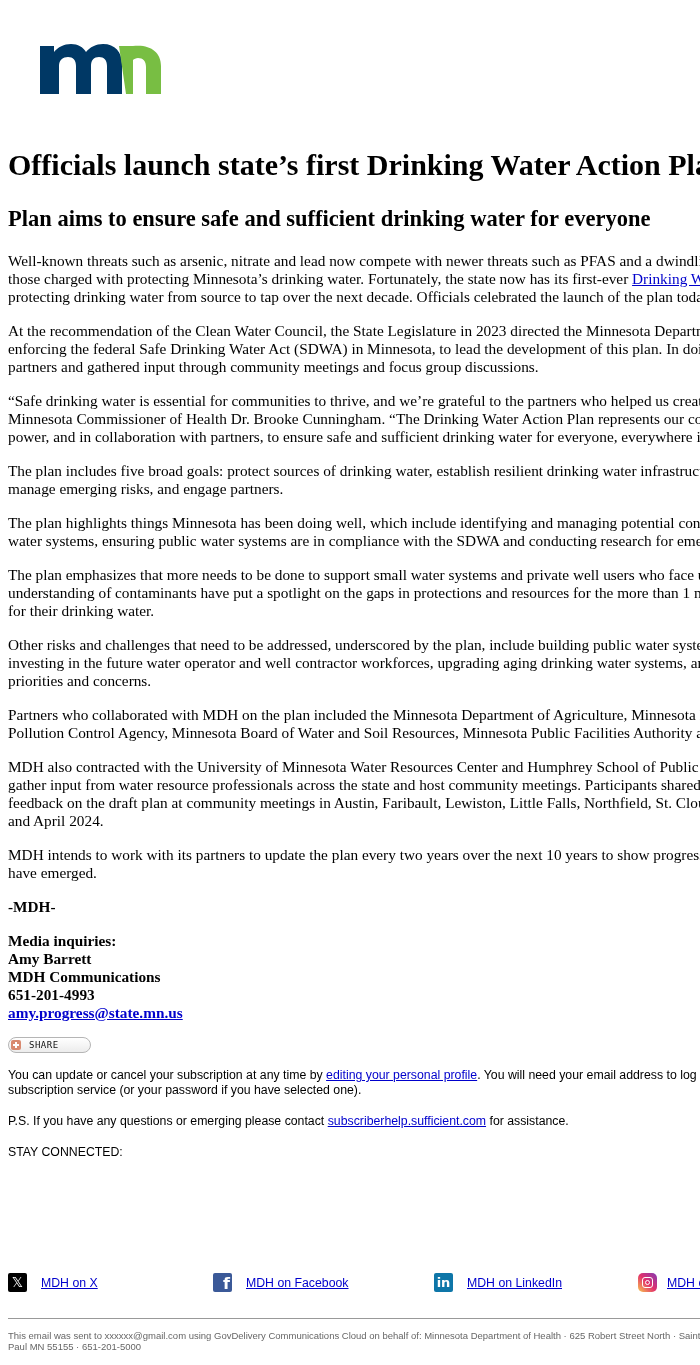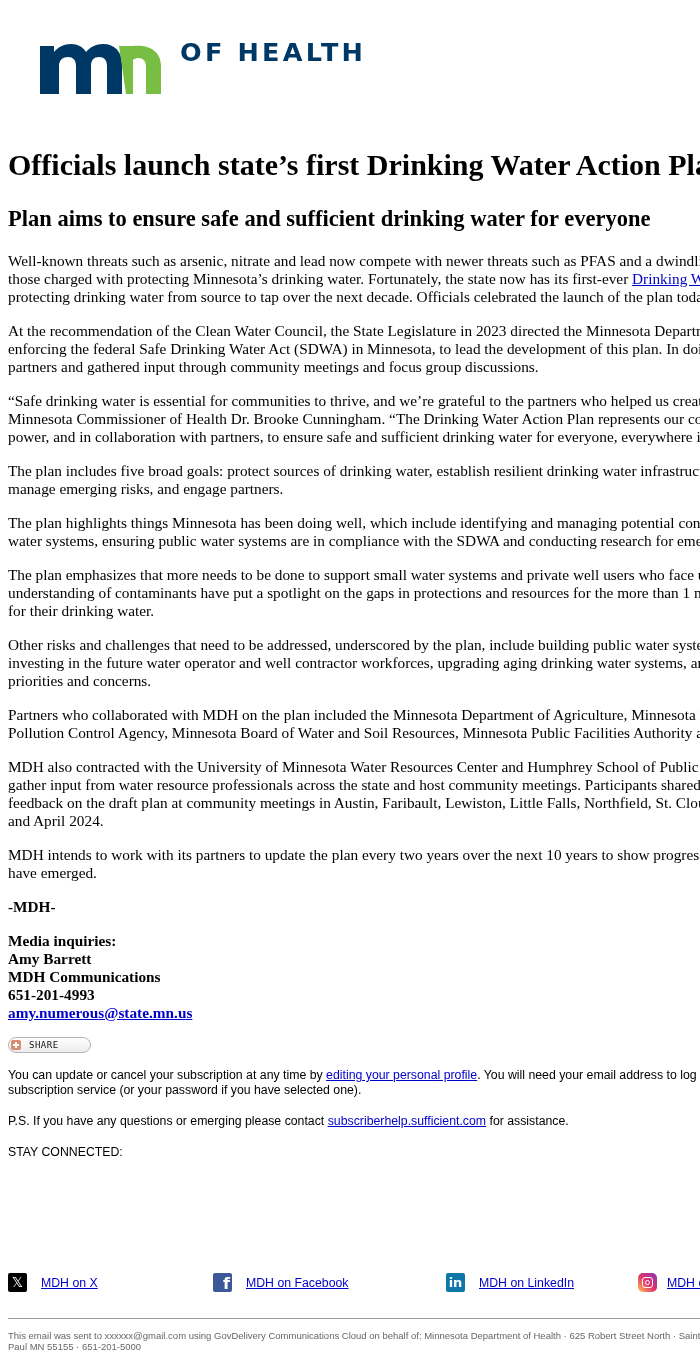--- a/index.html
+++ b/index.html
@@ -36,21 +36,20 @@
 <body>
 
 <div class="page">
 
   <div class="logo">
     <svg class="logo-mark" width="122" height="52" viewBox="0 0 122 52">
       <path d="M0 52 V4 H14 V10 C18 5 24 2 31 2 C38 2 43 5 46 10 C50 5 56 2 63 2 C75 2 82 10 82 22 V52 H67 V24 C67 18 64 15 59 15 C54 15 51 18 51 24 V52 H36 V24 C36 18 33 15 28 15 C23 15 19 18 19 24 V52 Z" fill="#003865"></path>
       <path d="M79 4 H93 C110 2 121 10 121 24 V52 H106 V25 C106 19 103 16 98 16 C96 16 94 17 93 18 V52 H86 Z" fill="#78BE43"></path>
     </svg>
     <div class="logo-text">
-      <div>OF HEALTH</div>
     </div>
   </div>
 
   <div class="content">
     <h1>Officials launch state’s first Drinking Water Action Plan</h1>
     <h2>Plan aims to ensure safe and sufficient drinking water for everyone</h2>
 
     <p class="para para-block" style="margin-top:18px;">
       <span>Well-known threats such as arsenic, nitrate and lead now compete with newer threats such as PFAS and a dwindling workforce for the attention and resources of those charged with protecting Minnesota’s drinking water. Fortunately, the state now has its first-ever </span><a href="#">Drinking Water Action Plan</a><span>, which outlines strategies for protecting drinking water from source to tap over the next decade. Officials celebrated the launch of the plan today at the New Brighton Water Treatment Plant.</span>
     </p>
@@ -64,21 +63,21 @@
     <p class="para para-block">MDH also contracted with the University of Minnesota Water Resources Center and Humphrey School of Public Affairs, Freshwater, and Clean River Partners to gather input from water resource professionals across the state and host community meetings. Participants shared their drinking water priorities and provided feedback on the draft plan at community meetings in Austin, Faribault, Lewiston, Little Falls, Northfield, St. Cloud and the Twin Cities between November 2023 and April 2024.</p>
     <p class="para para-block">MDH intends to work with its partners to update the plan every two years over the next 10 years to show progress and highlight which risks are still present or have emerged.</p>
 
     <div class="sig" style="margin-top:16px;">-MDH-</div>
 
     <div class="sig" style="margin-top:16px;">
       <div>Media inquiries:</div>
       <div>Amy Barrett</div>
       <div>MDH Communications</div>
       <div>651-201-4993</div>
-      <div><a href="#">amy.numerous@state.mn.us</a></div>
+      <div><a href="#">amy.progress@state.mn.us</a></div>
     </div>
 
     <div style="margin-top:14px;">
       <span class="share-btn">
         <span class="share-icon"></span>
         <span>SHARE</span>
       </span>
     </div>
 
     <div class="footer" style="margin-top:14px; width:1000px;">
@@ -94,21 +93,21 @@
 
   <div class="social">
     <div class="social-item" style="left:0;">
       <span class="social-icon ico-x">𝕏</span>
       <a href="#">MDH on X</a>
     </div>
     <div class="social-item" style="left:205px;">
       <span class="social-icon ico-fb">f</span>
       <a href="#">MDH on Facebook</a>
     </div>
-    <div class="social-item" style="left:438px;">
+    <div class="social-item" style="left:426px;">
       <span class="social-icon ico-li">in</span>
       <a href="#">MDH on LinkedIn</a>
     </div>
     <div class="social-item" style="left:630px;">
       <span class="social-icon ico-ig" style="margin-right:10px;"></span>
       <a href="#">MDH on Instagram</a>
     </div>
   </div>
 
   <div class="hr"></div>

